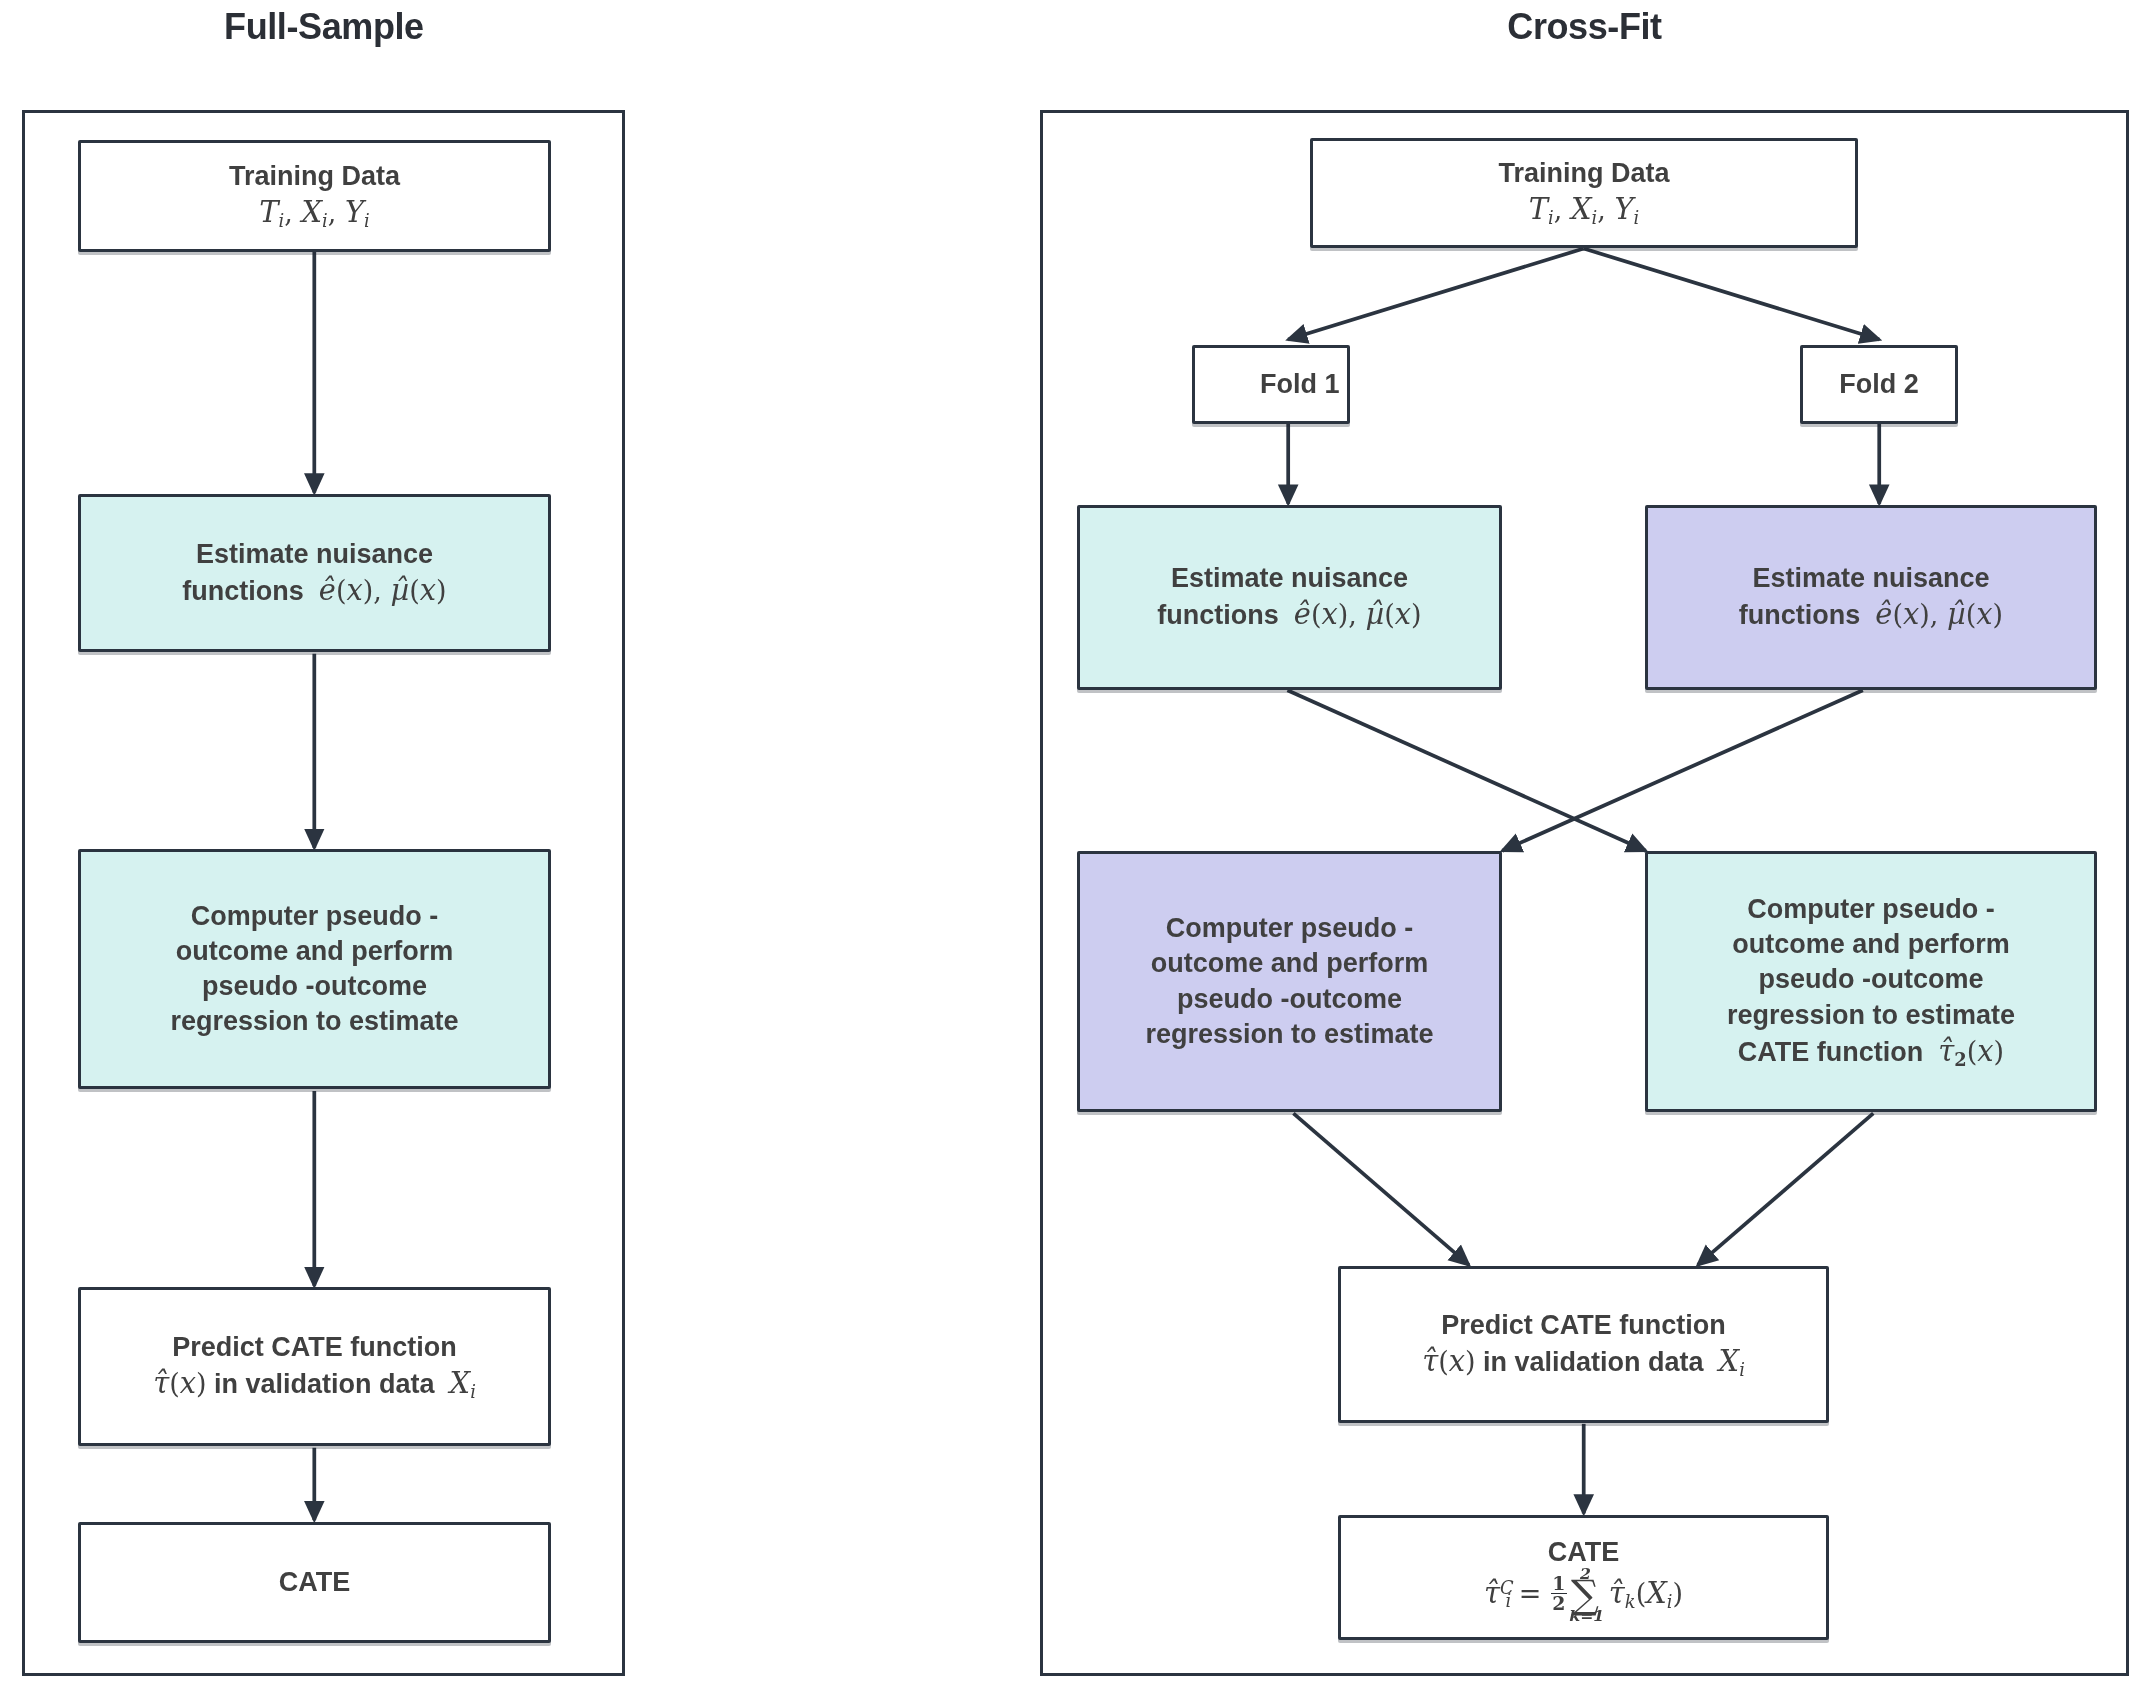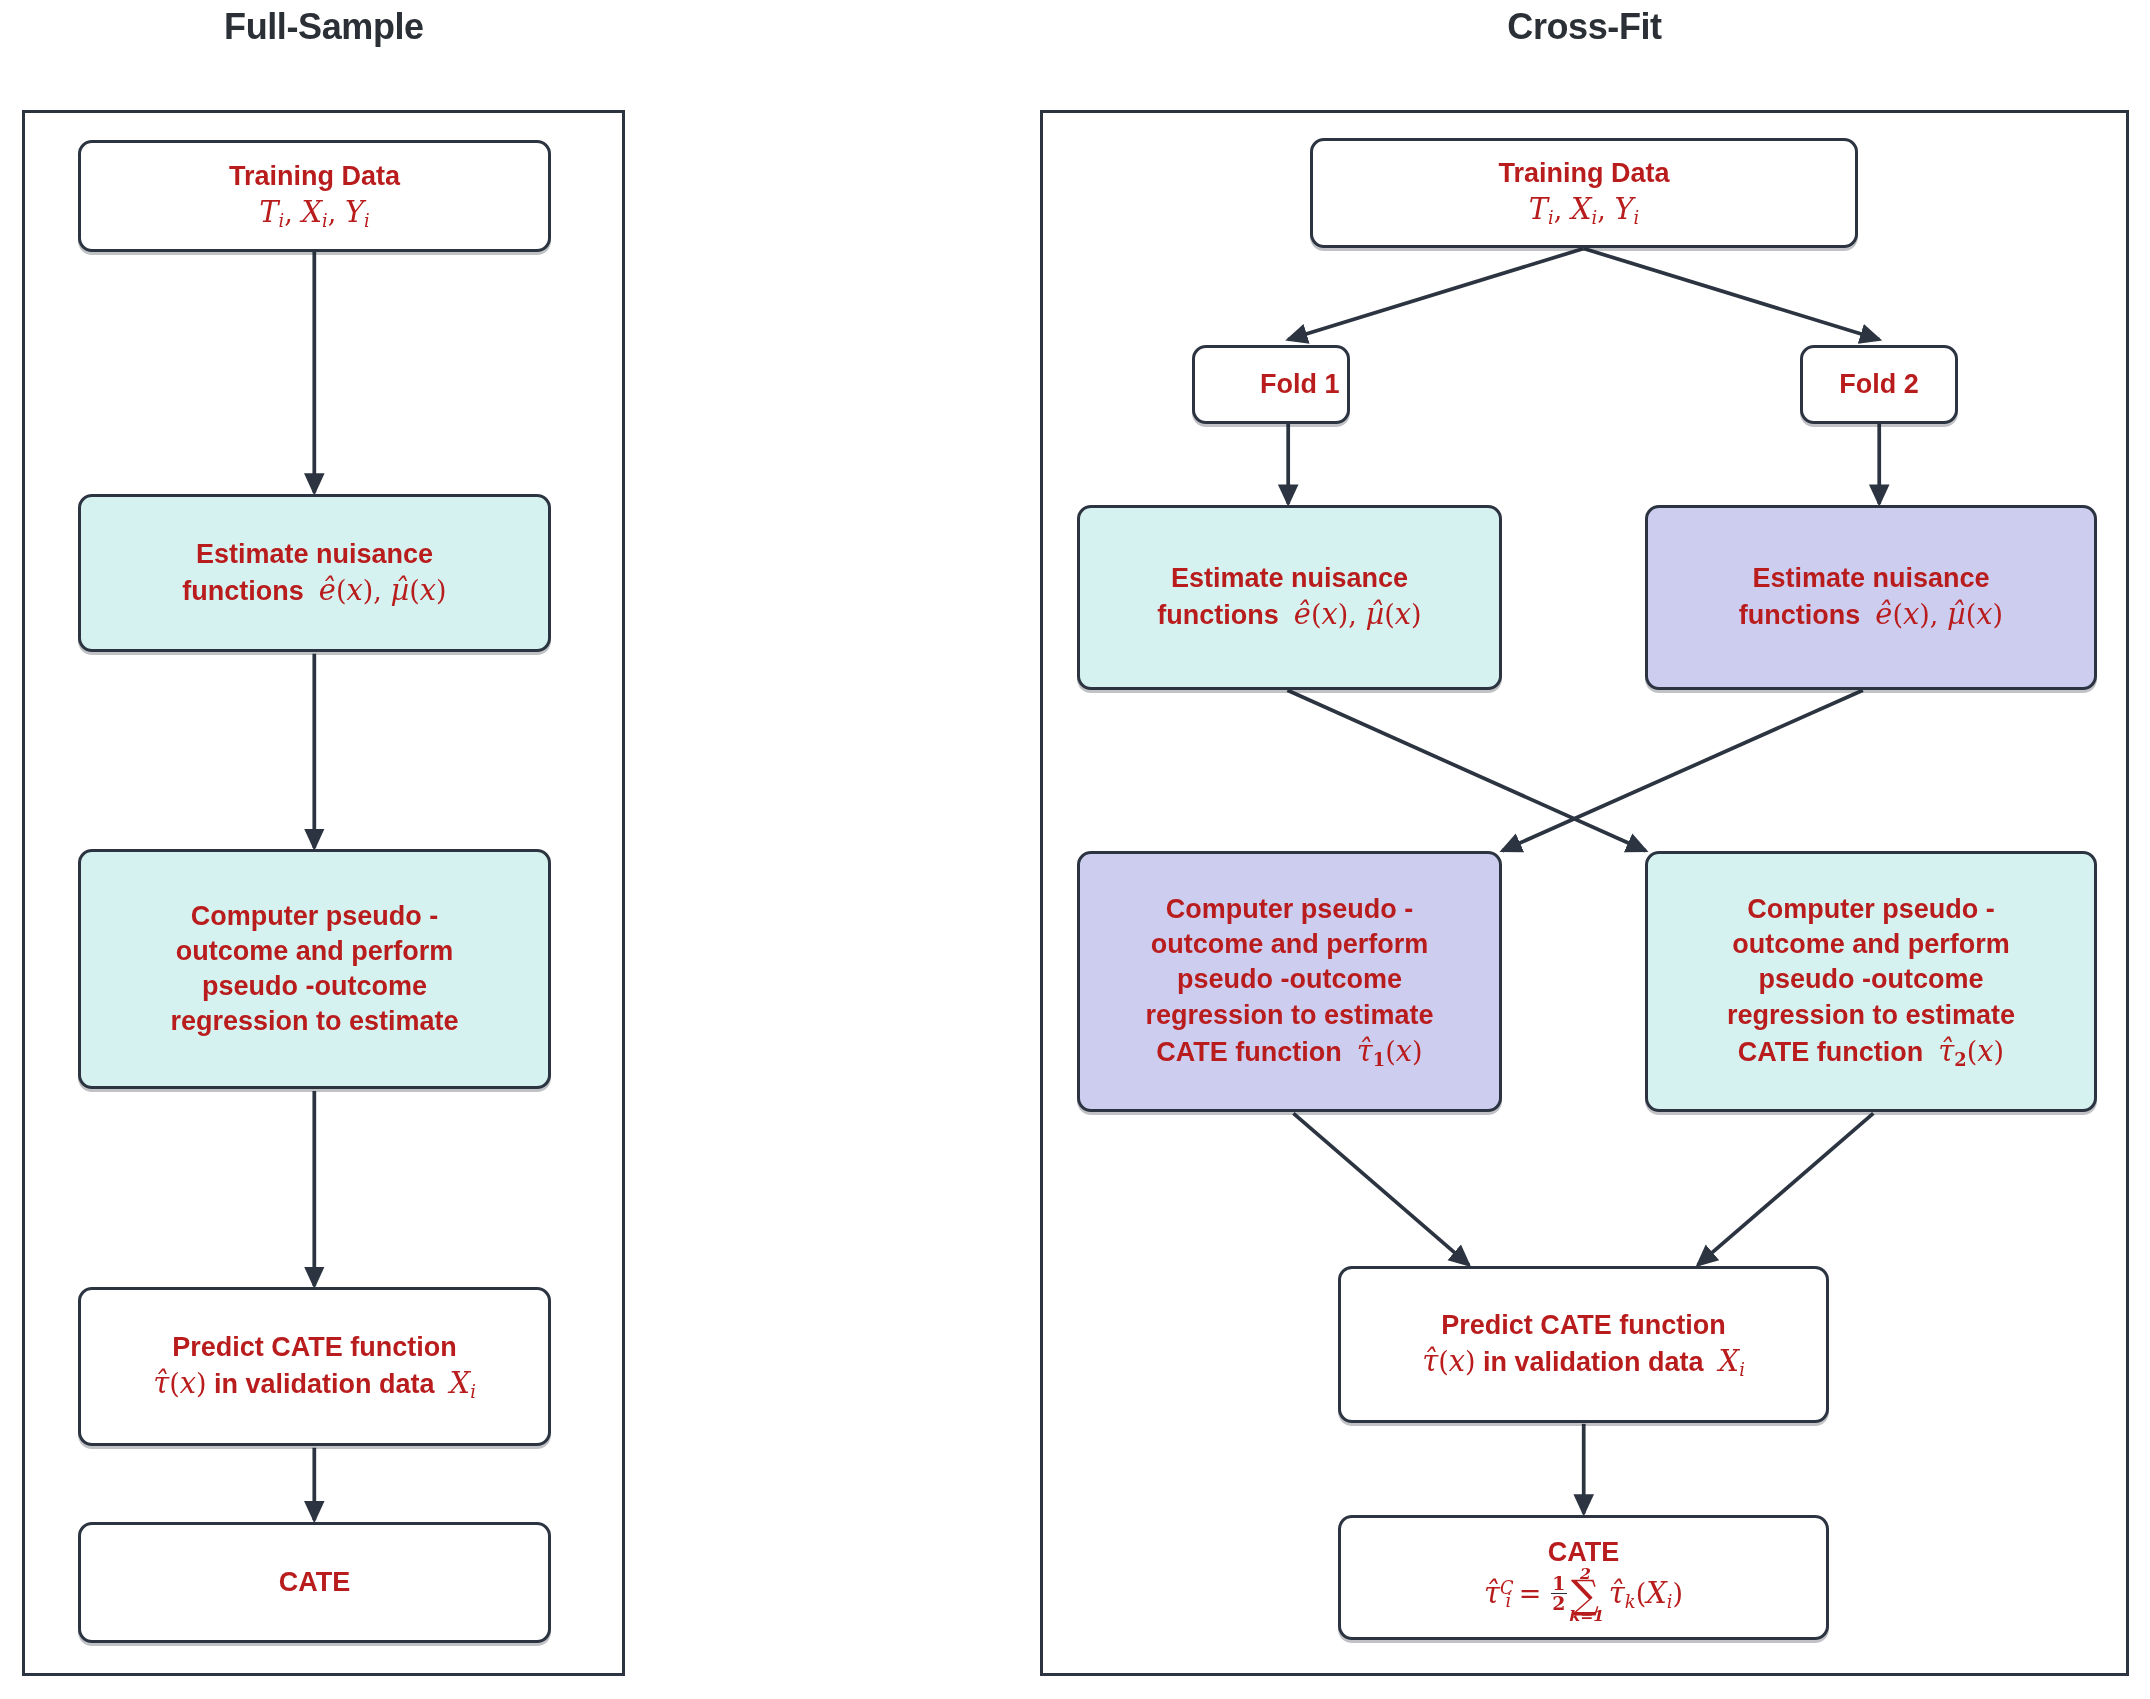--- a/index.html
+++ b/index.html
@@ -26,27 +26,27 @@
   .panel-frame {
     position: absolute;
     border: 3px solid #2b3440;
     background: #ffffff;
     box-sizing: border-box;
   }
   .node {
     position: absolute;
     box-sizing: border-box;
     border: 3.7px solid #2b3440;
-    border-radius: 14px;
+    border-radius: 2px;
     background: #ffffff;
     display: flex;
     align-items: center;
     justify-content: center;
     text-align: center;
-    color: #b91c1c;
+    color: #404040;
     font-size: 27px;
     font-weight: bold;
     line-height: 1.30;
     padding: 4.5px 7.5px;
     box-shadow: 0 3px 0 0 rgba(30,36,46,0.28);
   }
   .node.teal   { background: #d6f2f0; }
   .node.purple { background: #cdcdf0; }
   .node .inner { width: 100%; }
   .node .line  { display: block; white-space: nowrap; }
@@ -227,21 +227,20 @@
       <span class="line"><span>functions</span>&nbsp;&nbsp;<span class="mi">ê</span><span class="mup">(</span><span class="mi">x</span><span class="mup">),&nbsp;</span><span class="mi">µ̂</span><span class="mup">(</span><span class="mi">x</span><span class="mup">)</span></span>
     </span>
   </div>
 
   <div class="node purple" style="left:1077px; top:851px; width:425px; height:261px;">
     <span class="inner">
       <span class="wrapline">Computer  pseudo -</span>
       <span class="wrapline">outcome  and  perform</span>
       <span class="wrapline">pseudo -outcome</span>
       <span class="wrapline">regression  to estimate</span>
-      <span class="wrapline"><span>CATE  function</span>&nbsp;&nbsp;<span class="mi">τ̂</span><span class="sub" style="font-style:normal;font-weight:bold;">1</span><span class="mup">(</span><span class="mi">x</span><span class="mup">)</span></span>
     </span>
   </div>
 
   <div class="node teal" style="left:1645px; top:851px; width:452px; height:261px;">
     <span class="inner">
       <span class="wrapline">Computer  pseudo -</span>
       <span class="wrapline">outcome  and  perform</span>
       <span class="wrapline">pseudo -outcome</span>
       <span class="wrapline">regression  to estimate</span>
       <span class="wrapline"><span>CATE  function</span>&nbsp;&nbsp;<span class="mi">τ̂</span><span class="sub" style="font-style:normal;font-weight:bold;">2</span><span class="mup">(</span><span class="mi">x</span><span class="mup">)</span></span>

